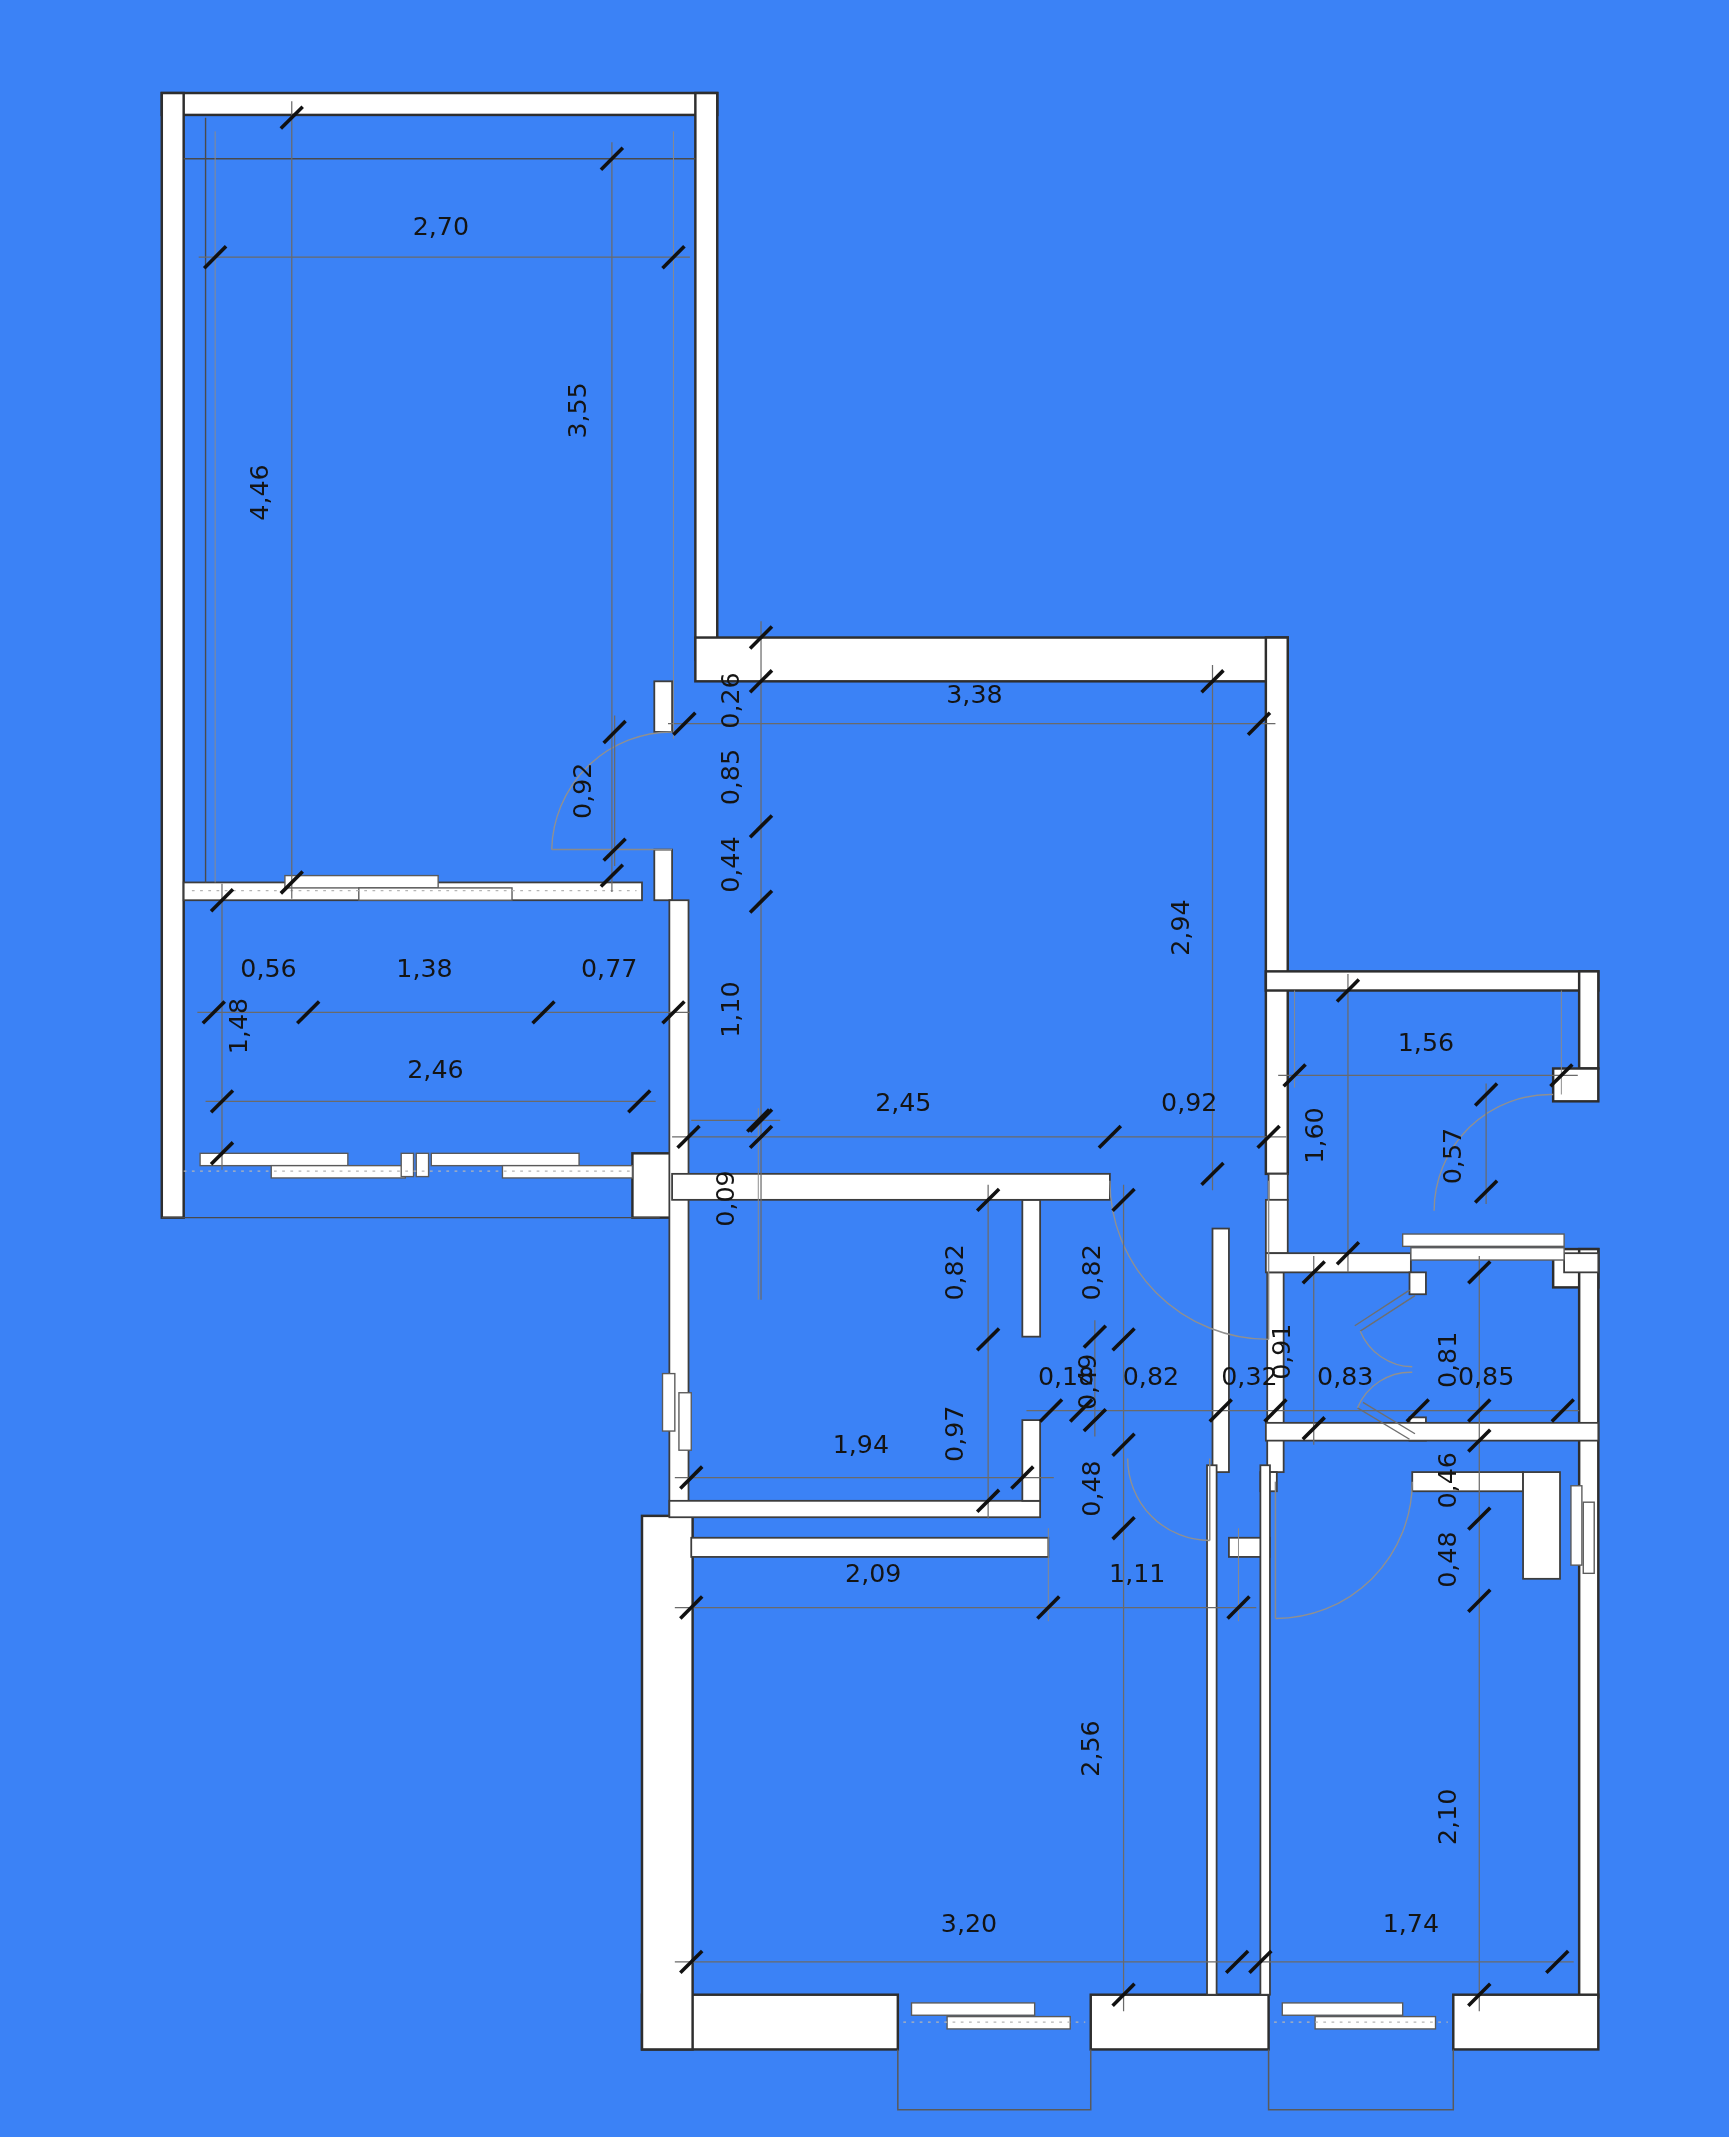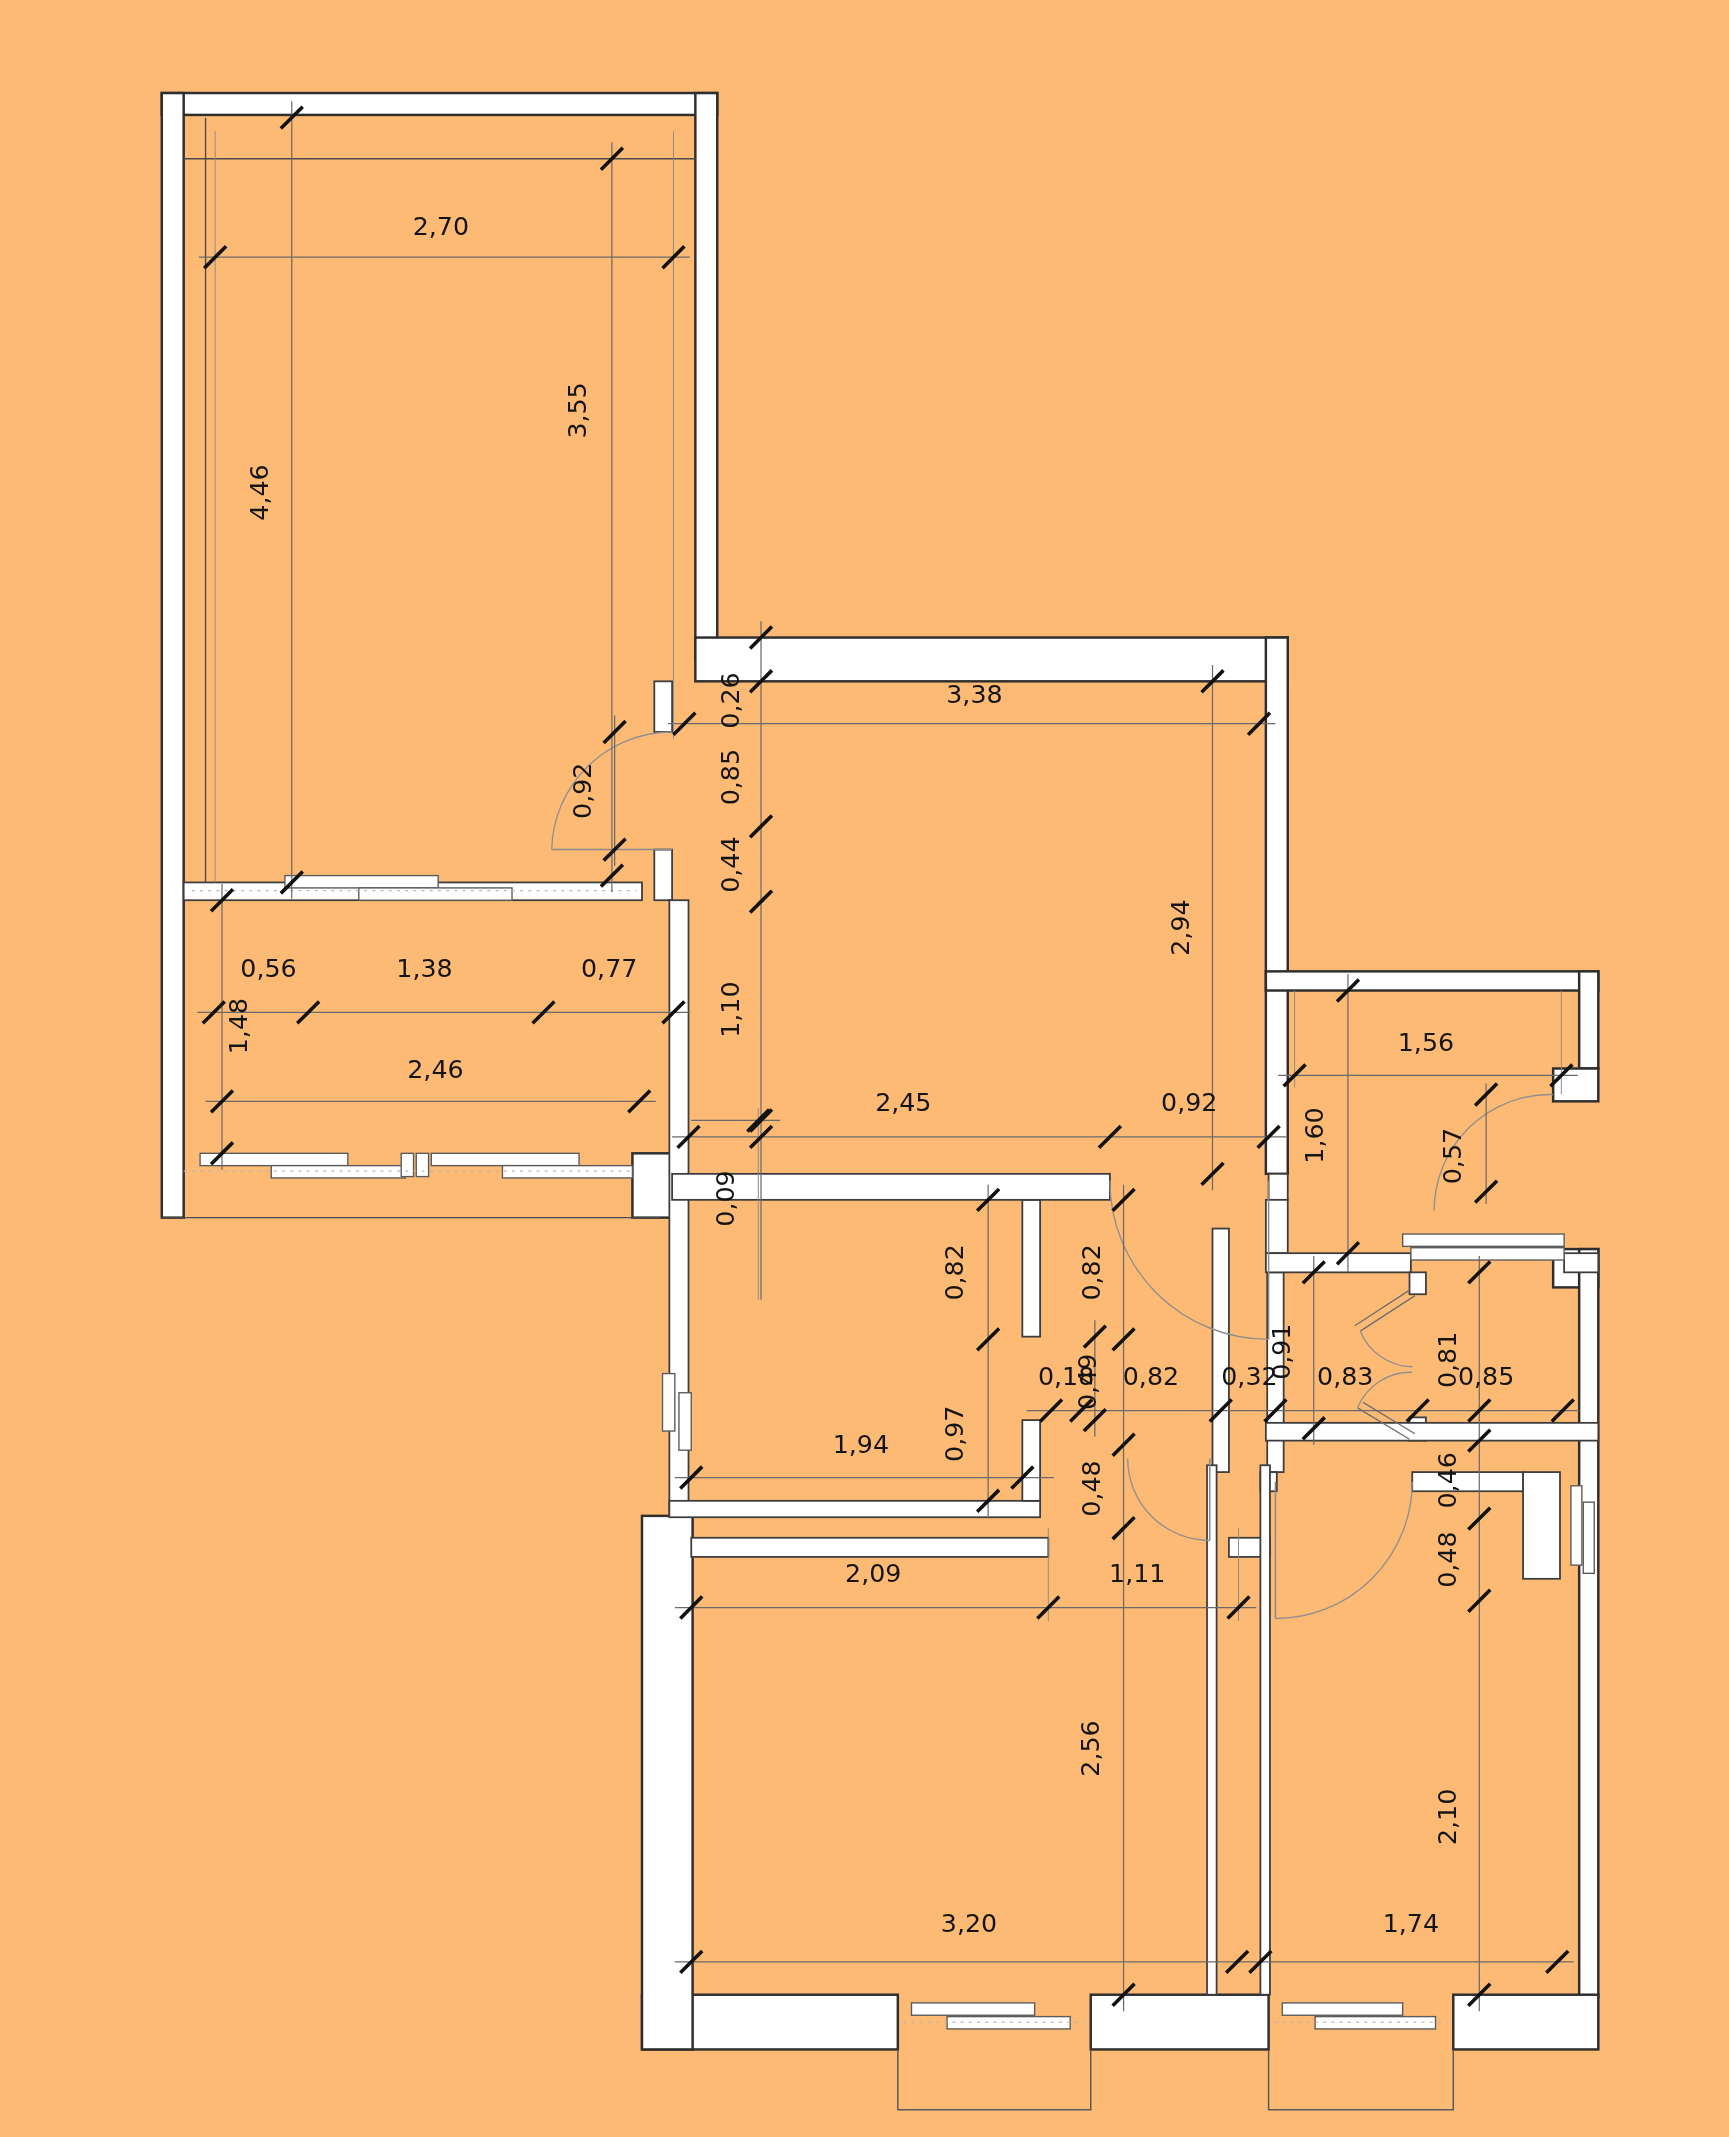--- a/index.html
+++ b/index.html
@@ -1,16 +1,16 @@
 <!DOCTYPE html>
 <html style="font-size:13.4px"><head>
 <meta charset="utf-8">
 <style>
   html,body{margin:0;padding:0;background:#ffffff;}
-  .page{width:1730px;height:2137px;background:#fdba74;overflow:hidden;}
+  .page{width:1730px;height:2137px;background:#3b82f6;overflow:hidden;}
   svg{display:block;}
   .wall{fill:#ffffff;stroke:#3d3d3d;stroke-width:1.3;}
   .wallo{fill:#ffffff;stroke:#2e2e2e;stroke-width:1.8;}
   .face{stroke:#4a4a4a;stroke-width:1;fill:none;}
   .win{fill:#ffffff;stroke:#5a5a5a;stroke-width:1;}
   .bay{fill:none;stroke:#5a5a5a;stroke-width:1.1;}
   .sill{stroke:#b5b5b5;stroke-width:1;stroke-dasharray:2,4;fill:none;}
   .dim{stroke:#6a6a6a;stroke-width:0.9;fill:none;}
   .wit{stroke:#8a8a8a;stroke-width:0.7;fill:none;}
   .tk line{stroke:#111;stroke-width:2.6;}

